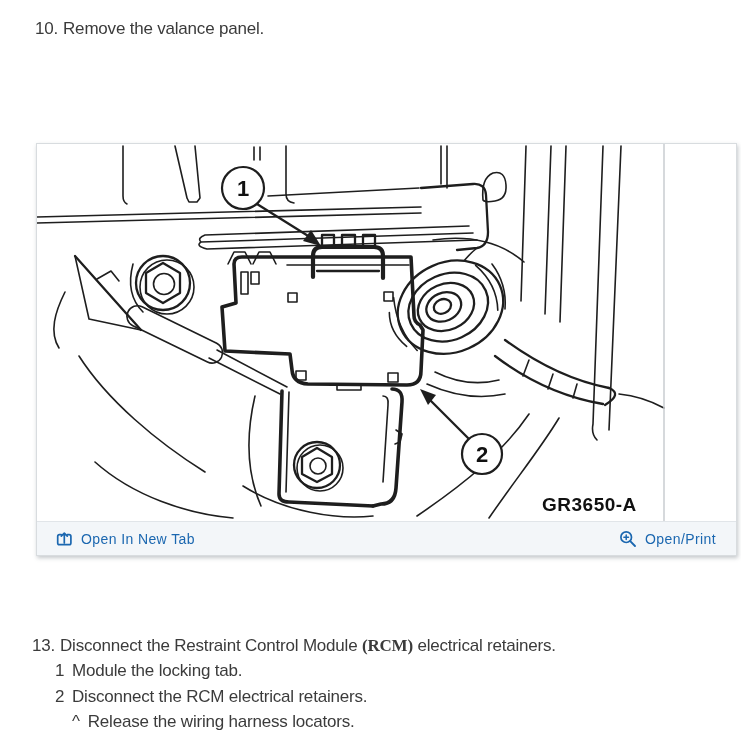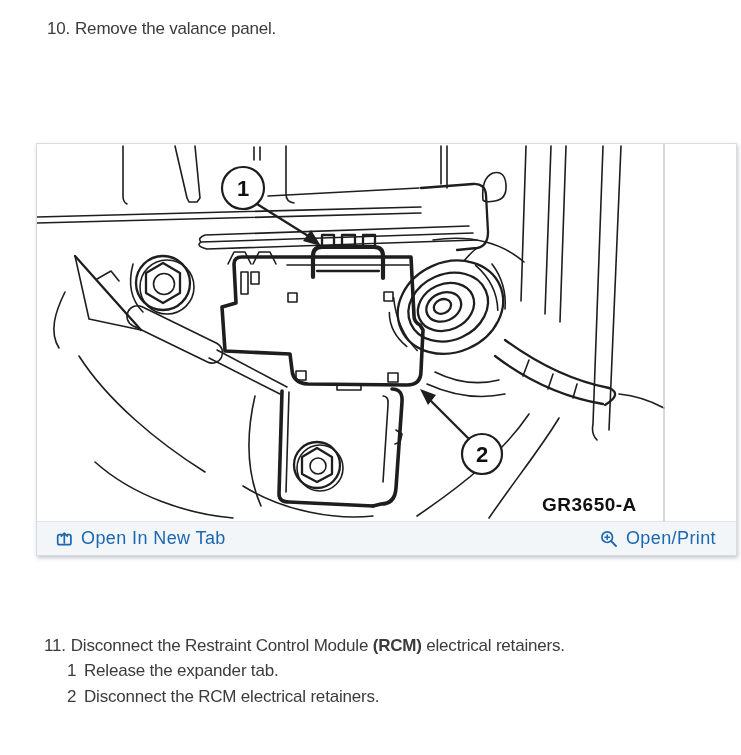--- a/index.html
+++ b/index.html
@@ -1,57 +1,57 @@
 <!DOCTYPE html>
 <html><head>
 <meta charset="utf-8">
 <style>
   html,body{margin:0;padding:0;}
   body{
     width:741px;height:755px;position:relative;background:#ffffff;
     font-family:"Liberation Sans",sans-serif;color:#3b3b3b;overflow:hidden;
   }
-  .txt{font-size:17px;letter-spacing:-0.2px;line-height:25px;margin-left:12px;}
+  .txt{font-size:17px;letter-spacing:-0.2px;line-height:25px;}
   
   .step-top{position:absolute;left:35px;top:16px;}
   .step-line{white-space:nowrap;}
   .step-num{margin-right:5px;}
   .sub-caret-line{padding-left:12px;}
   .caret-marker{margin-right:8px;}
   
   .panel{
     position:absolute;left:36px;top:143px;width:701px;height:413px;
     background:#ffffff;border:1px solid #d8dcdf;box-sizing:border-box;
     box-shadow:1px 2px 4px rgba(90,100,110,0.35);
   }
   .canvas{position:absolute;left:0;top:0;width:699px;height:377px;background:#fff;overflow:hidden;}
   .toolbar{
     position:absolute;left:0;bottom:0;width:699px;height:34px;background:#f3f6f9;
     border-top:1px solid #e1e5e9;display:flex;align-items:center;justify-content:space-between;
     padding:0 20px 0 19px;box-sizing:border-box;
   }
   .img-link{
-    color:#1b67b0;font-size:18px;letter-spacing:0.4px;display:flex;align-items:center;gap:8px;
+    color:#1b67b0;font-size:14px;letter-spacing:0.4px;display:flex;align-items:center;gap:8px;
     cursor:pointer;text-decoration:none;white-space:nowrap;
   }
   .img-link svg{display:block;}
   
   .thin{fill:none;stroke:#1e1e1e;stroke-width:1.6;stroke-linecap:round;stroke-linejoin:round;}
   .med{fill:none;stroke:#1e1e1e;stroke-width:2.3;stroke-linecap:round;stroke-linejoin:round;}
   .thick{fill:none;stroke:#1e1e1e;stroke-width:3.6;stroke-linecap:round;stroke-linejoin:round;}
   .fat{fill:none;stroke:#1e1e1e;stroke-width:4.2;stroke-linecap:round;stroke-linejoin:round;}
   .callout-circle{fill:#ffffff;stroke:#1e1e1e;stroke-width:2.2;}
   .callout-num{font-family:"Liberation Sans",sans-serif;font-weight:bold;font-size:22px;fill:#111;text-anchor:middle;}
   .fig-code{font-family:"Liberation Sans",sans-serif;font-weight:bold;font-size:19px;fill:#111;letter-spacing:0.5px;}
   
   .step-bottom{position:absolute;left:32px;top:633px;line-height:25.3px;}
   .substep{display:flex;padding-left:23px;}
   .substep .num{width:17px;flex:0 0 17px;}
   .sub-caret-line2{padding-left:40px;}
-  b{font-weight:bold;}
+  b{font-weight:bold;font-family:Liberation Serif, serif;}
 </style>
 </head>
 <body>
 
 <div class="step-top txt">
   <div class="step-line"><span class="step-num">10.</span><span>Remove the valance panel.</span></div>
 </div>
 
 <div class="panel">
   <div class="canvas">
@@ -191,22 +191,23 @@
         <circle cx="7.2" cy="7.2" r="5.3" fill="none" stroke="#1b67b0" stroke-width="1.7"></circle>
         <path d="M11.2,11.2 L16,16" stroke="#1b67b0" stroke-width="1.9" stroke-linecap="round"></path>
         <path d="M7.2,4.9 V9.5 M4.9,7.2 H9.5" stroke="#1b67b0" stroke-width="1.5" stroke-linecap="round"></path>
       </svg>
       <span>Open/Print</span>
     </a>
   </div>
 </div>
 
 <div class="step-bottom txt">
-  <div class="step-line"><span class="step-num">11.</span><span>Disconnect the Restraint Control Module </span><b>(RCM)</b><span> electrical retainers.</span></div>
+  <div class="step-line"><span class="step-num">13.</span><span>Disconnect the Restraint Control Module </span><b>(RCM)</b><span> electrical retainers.</span></div>
   <div class="substep">
     <span class="num">1</span>
-    <span>Release the expander tab.</span>
+    <span>Module the locking tab.</span>
   </div>
   <div class="substep">
     <span class="num">2</span>
     <span>Disconnect the RCM electrical retainers.</span>
   </div>
+  <div class="step-line sub-caret-line2"><span class="caret-marker">^</span><span>Release the wiring harness locators.</span></div>
 </div>
 
 </body></html>

